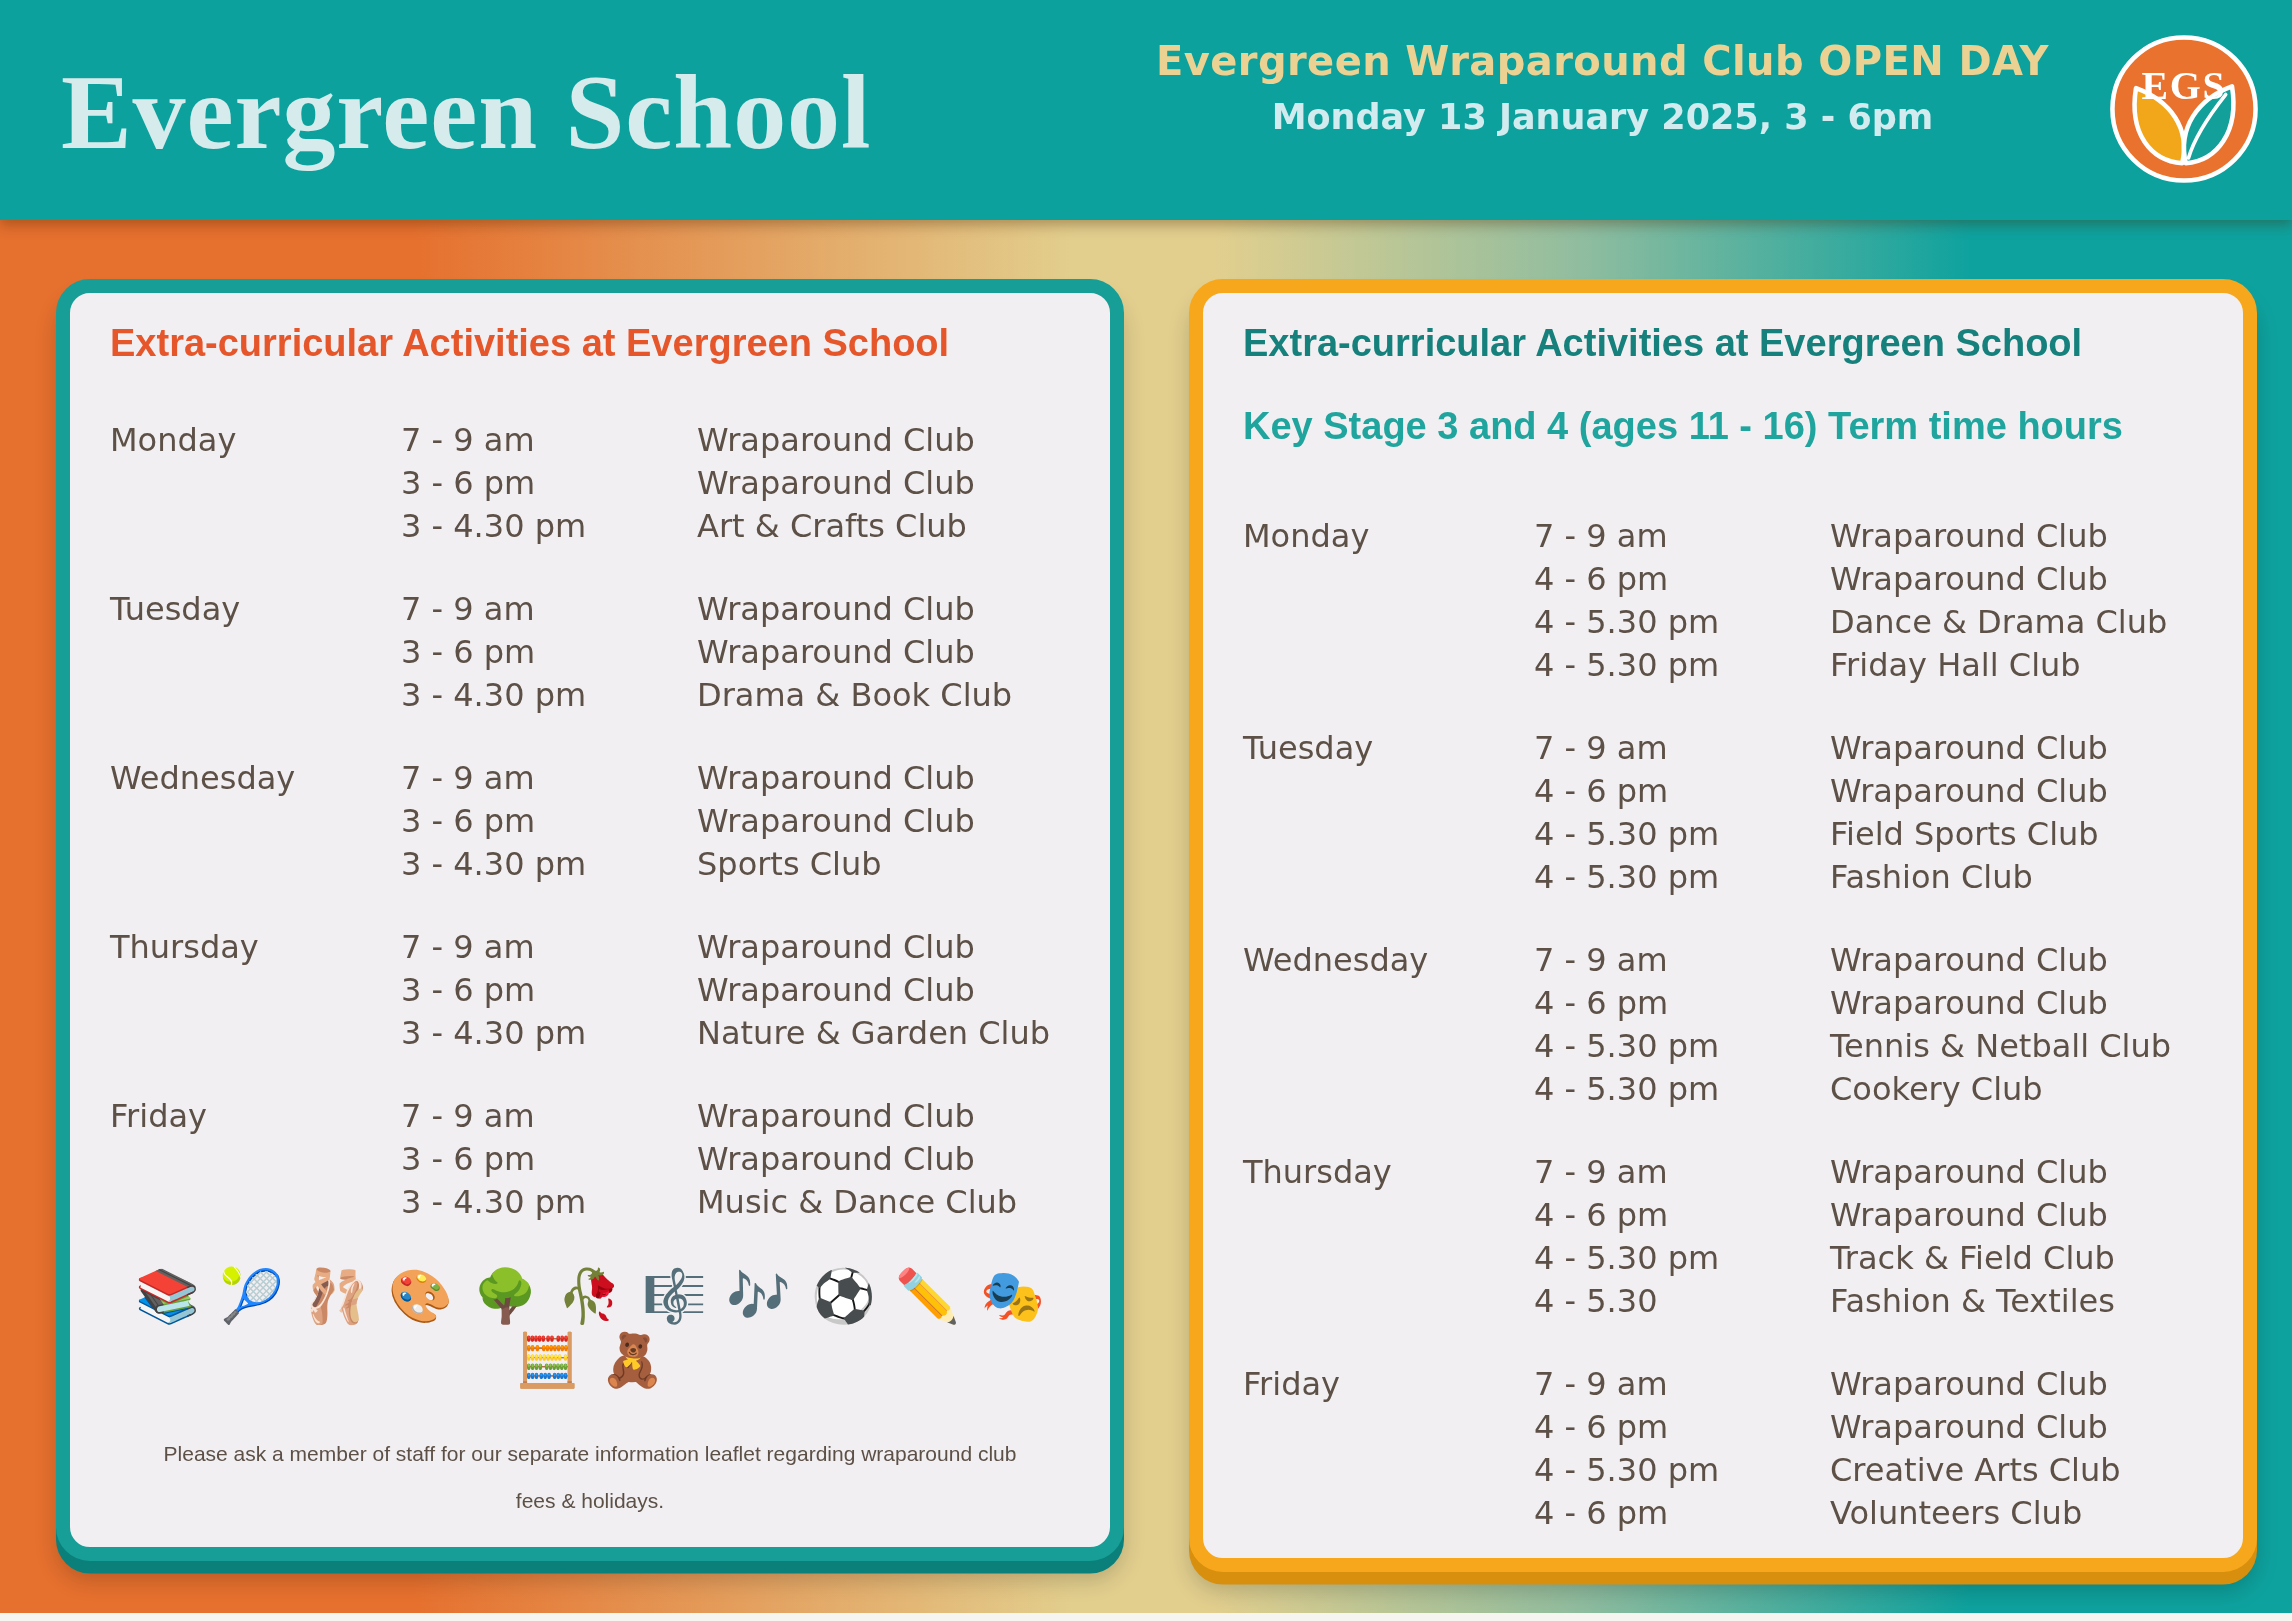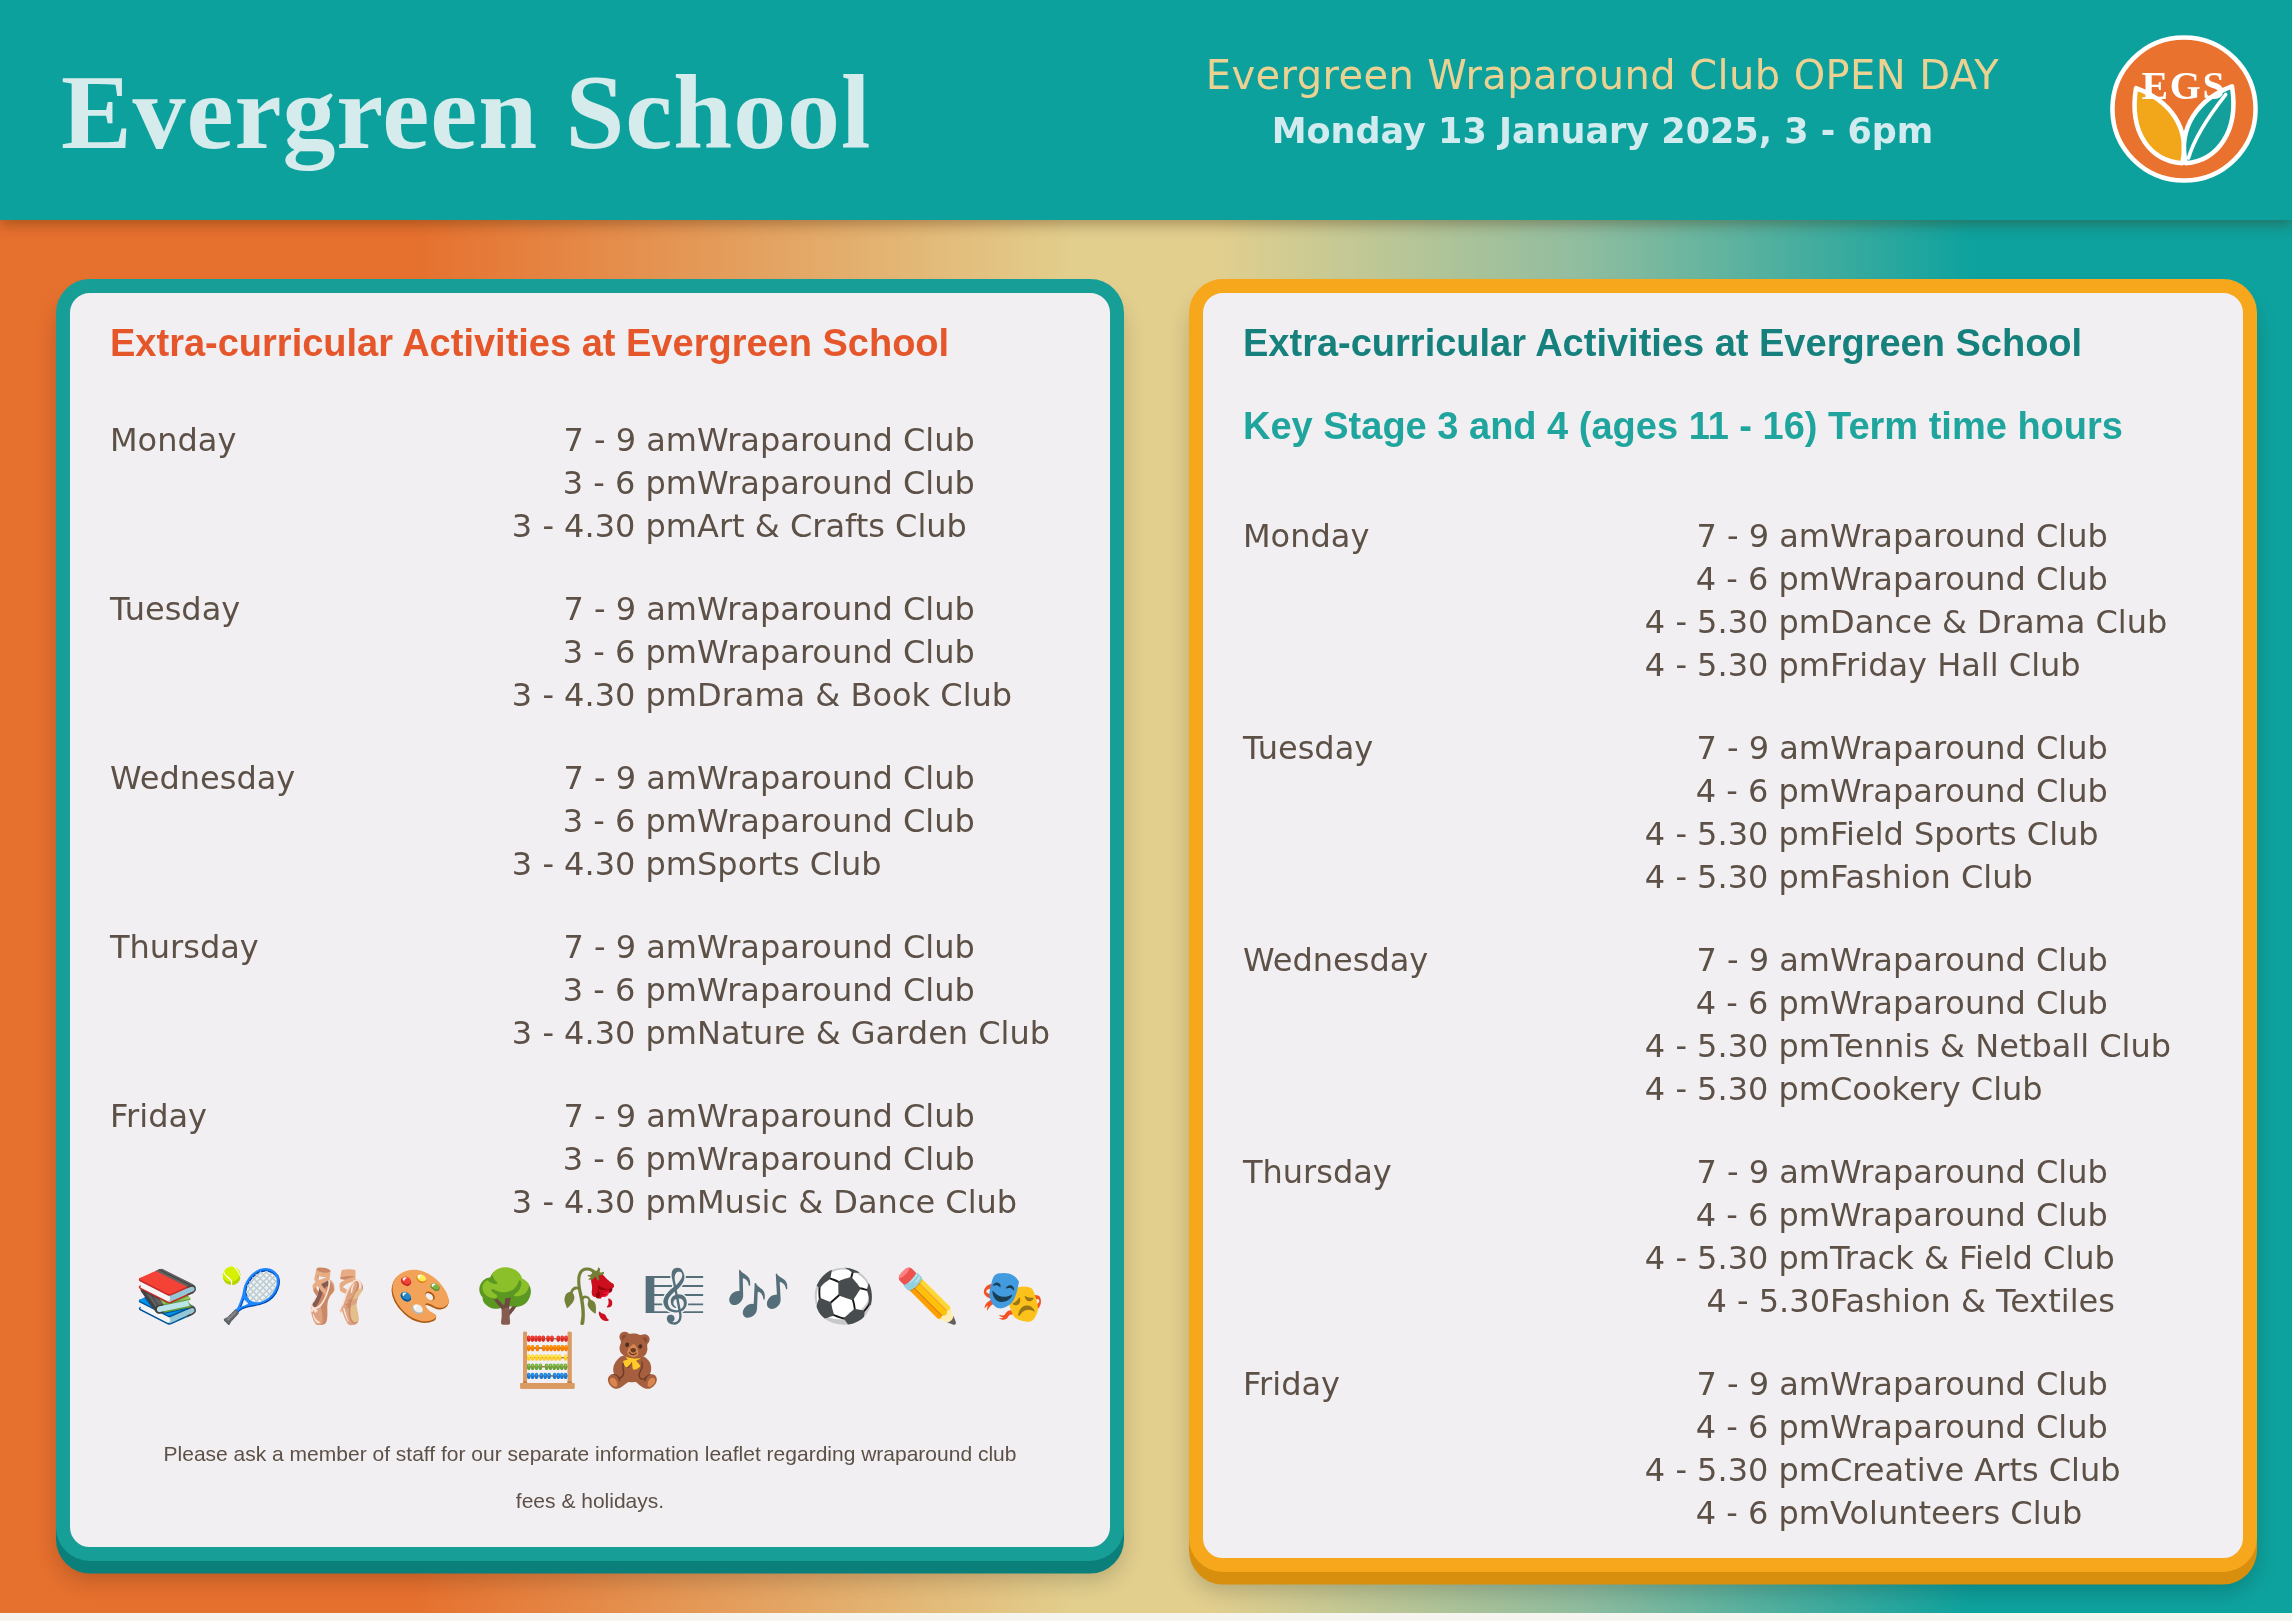--- a/index.html
+++ b/index.html
@@ -22,21 +22,21 @@
     box-shadow:0 5.4px 12.5px rgba(70,35,0,.35);
     z-index:3;
   }
   .school-name{
     position:absolute;left:61px;top:0;height:196px;line-height:226px;
     margin:0;font-family:"Liberation Serif",serif;font-weight:700;
     font-size:106px;color:var(--school-name-color,#d6ebeb);letter-spacing:0.9px;
   }
   .event-block{position:absolute;left:1137px;top:0;width:931px;height:220px;text-align:center;}
   .event-title{
-    margin-top:52px;font-weight:400;font-size:40px;letter-spacing:0.4px;
+    margin-top:38px;font-weight:700;font-size:40px;letter-spacing:0.4px;
     font-family:"DejaVu Sans",sans-serif;color:var(--event-title-color,#ebd293);
   }
   .event-date{
     margin-top:12.5px;font-weight:700;font-size:35px;
     font-family:"DejaVu Sans",sans-serif;color:var(--event-date-color,#d2ebee);
   }
   .logo{position:absolute;right:32px;top:32px;width:154px;height:154px;}
   
   .panel{
     position:absolute;top:279px;box-sizing:border-box;width:1068px;
@@ -66,21 +66,21 @@
   .panel.right h2{color:var(--right-title,#15807c);}
   .panel.right h3{color:var(--right-subtitle,#1fa59e);}
   .schedule{margin-top:54px;}
   .panel.right .schedule{margin-top:67px;}
   .group{display:flex;margin-bottom:40px;}
   .day{
     width:291px;flex:0 0 291px;font-size:32px;line-height:43px;
     font-family:"DejaVu Sans",sans-serif;color:var(--text,#5c5047);
   }
   .entries{flex:1;}
-  .entry{display:flex;text-align:right;}
+  .entry{display:flex;}
   .time{
     width:296px;flex:0 0 296px;font-size:32px;line-height:43px;
     font-family:"DejaVu Sans",sans-serif;color:var(--text,#5c5047);
   }
   .activity{
     font-size:32px;line-height:43px;
     font-family:"DejaVu Sans",sans-serif;color:var(--text,#5c5047);
   }
   .icon-row{margin-top:25px;text-align:center;font-size:52px;line-height:64px;}
   .icon-row .emoji{display:inline-block;margin:0 9.9px;}

